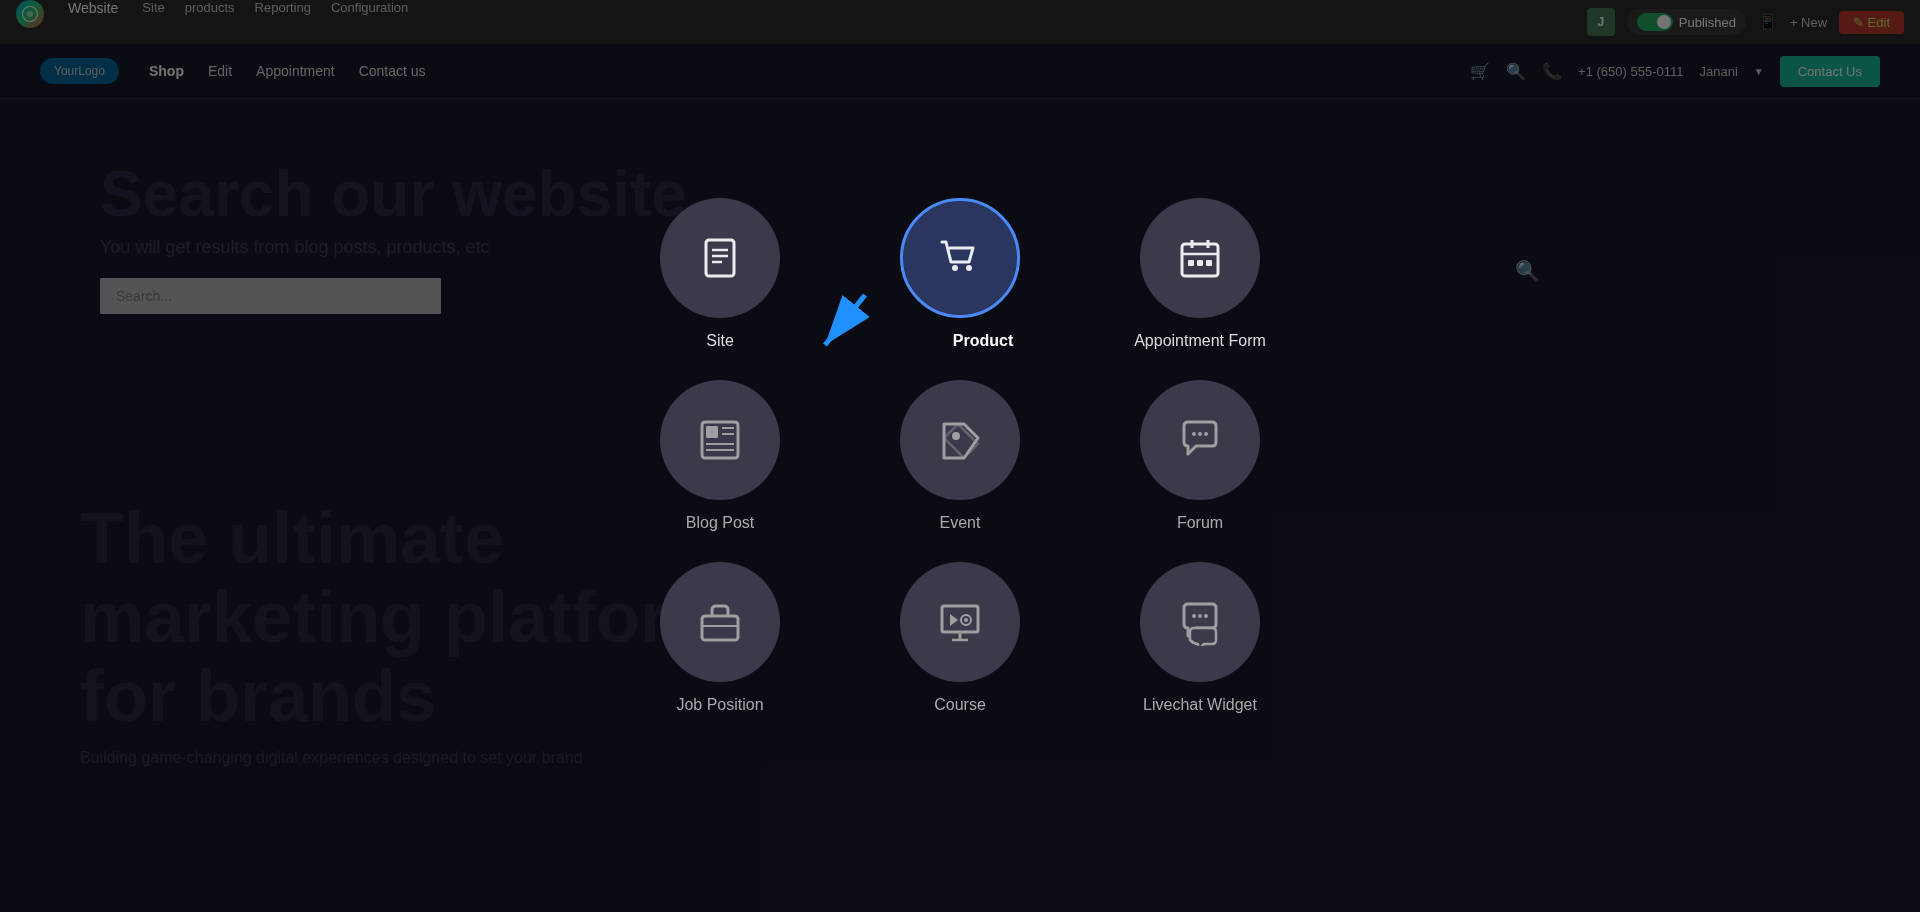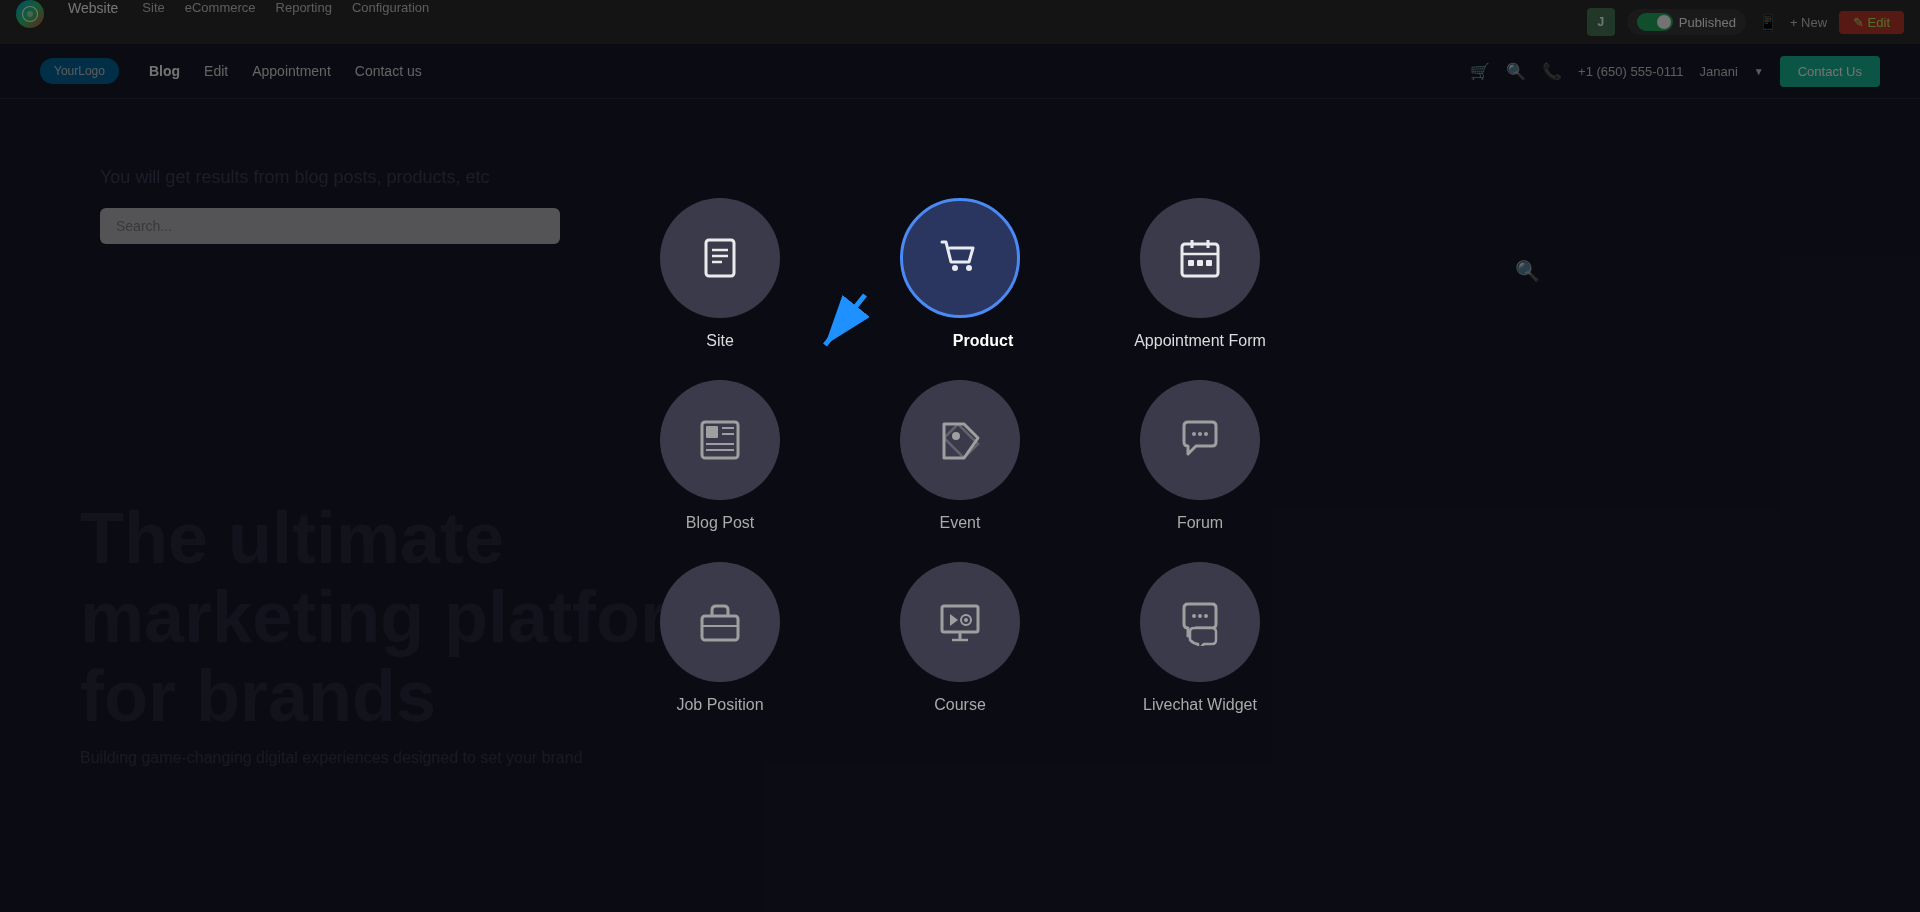--- a/index.html
+++ b/index.html
@@ -46,21 +46,21 @@
       position: absolute; top: 99px; left: 0; width: 100%; height: calc(912px - 99px);
       z-index: 10;
     }
 
     
     .hero-section {
       position: absolute; top: 60px; left: 100px; width: 600px;
     }
     .hero-title { color: #3a3a5a; font-size: 64px; font-weight: 700; line-height: 1.1; opacity: 0.6; }
     .hero-subtitle { color: #5a5a7a; font-size: 18px; margin-top: 8px; opacity: 0.6; }
-    .search-bar { margin-top: 20px; background: #fff; border-radius: 6px; padding: 10px 16px; width: 460px; color: #aaa; font-size: 14px; opacity: 0.7; }
+    .search-bar { margin-top: 20px; background: #fff; border-radius: 1px; padding: 10px 16px; width: 341px; color: #aaa; font-size: 14px; opacity: 0.7; }
 
     .bottom-hero { position: absolute; top: 400px; left: 80px; }
     .bottom-title { color: #3a3a5a; font-size: 72px; font-weight: 700; line-height: 1.1; opacity: 0.5; }
     .bottom-subtitle { color: #5a5a7a; font-size: 16px; margin-top: 12px; opacity: 0.5; }
 
     
     .modal-overlay {
       position: absolute; top: 0; left: 0; width: 100%; height: 100%;
       background: rgba(0,0,0,0.55); z-index: 200;
     }
@@ -114,57 +114,58 @@
 <div class="top-bar">
   <div class="top-bar-logo">
     <svg width="18" height="18" viewBox="0 0 24 24">
         <circle cx="12" cy="12" r="10" fill="none" stroke="#fff" stroke-width="1.5"></circle>
         <path d="M8 12a4 4 0 1 0 8 0 4 4 0 0 0-8 0" fill="#fff" opacity="0.5"></path>
       </svg>
   </div>
   <span class="top-bar-brand">Website</span>
   <div class="top-bar-nav">
     <span class="top-bar-nav-item">Site</span>
-    <span class="top-bar-nav-item">eCommerce</span>
+    <span class="top-bar-nav-item">products</span>
     <span class="top-bar-nav-item">Reporting</span>
     <span class="top-bar-nav-item">Configuration</span>
   </div>
   <div class="top-bar-right">
     <div class="user-avatar">J</div>
     <div class="published-toggle">
       <div class="toggle-circle"></div>
       <span class="published-text">Published</span>
     </div>
     <span class="mobile-icon">📱</span>
     <span class="new-btn">+ New</span>
     <div class="edit-btn">✎ Edit</div>
   </div>
 </div>
 
 <div class="site-nav">
   <div class="site-logo">YourLogo</div>
   <div class="site-nav-links">
-    <span class="site-nav-link active">Blog</span>
+    <span class="site-nav-link active">Shop</span>
     <span class="site-nav-link">Edit</span>
     <span class="site-nav-link">Appointment</span>
     <span class="site-nav-link">Contact us</span>
   </div>
   <div class="site-nav-right">
     <span class="nav-icon">🛒</span>
     <span class="nav-icon">🔍</span>
     <span class="nav-icon">📞</span>
     <span class="phone-text">+1 (650) 555-0111</span>
     <span class="user-name">Janani</span>
     <span style="color:#ccc;font-size:10px;">▼</span>
     <div class="contact-btn">Contact Us</div>
   </div>
 </div>
 
 <div class="main-content">
   <div class="hero-section">
+    <div class="hero-title">Search our website</div>
     <div class="hero-subtitle">You will get results from blog posts, products, etc</div>
     <div class="search-bar">Search...</div>
   </div>
   <div class="search-right">🔍</div>
 
   <div class="bottom-hero">
     <div class="bottom-title">The ultimate<br>marketing platform<br>for brands</div>
     <div class="bottom-subtitle">Building game-changing digital experiences designed to set your brand</div>
   </div>
 </div>

